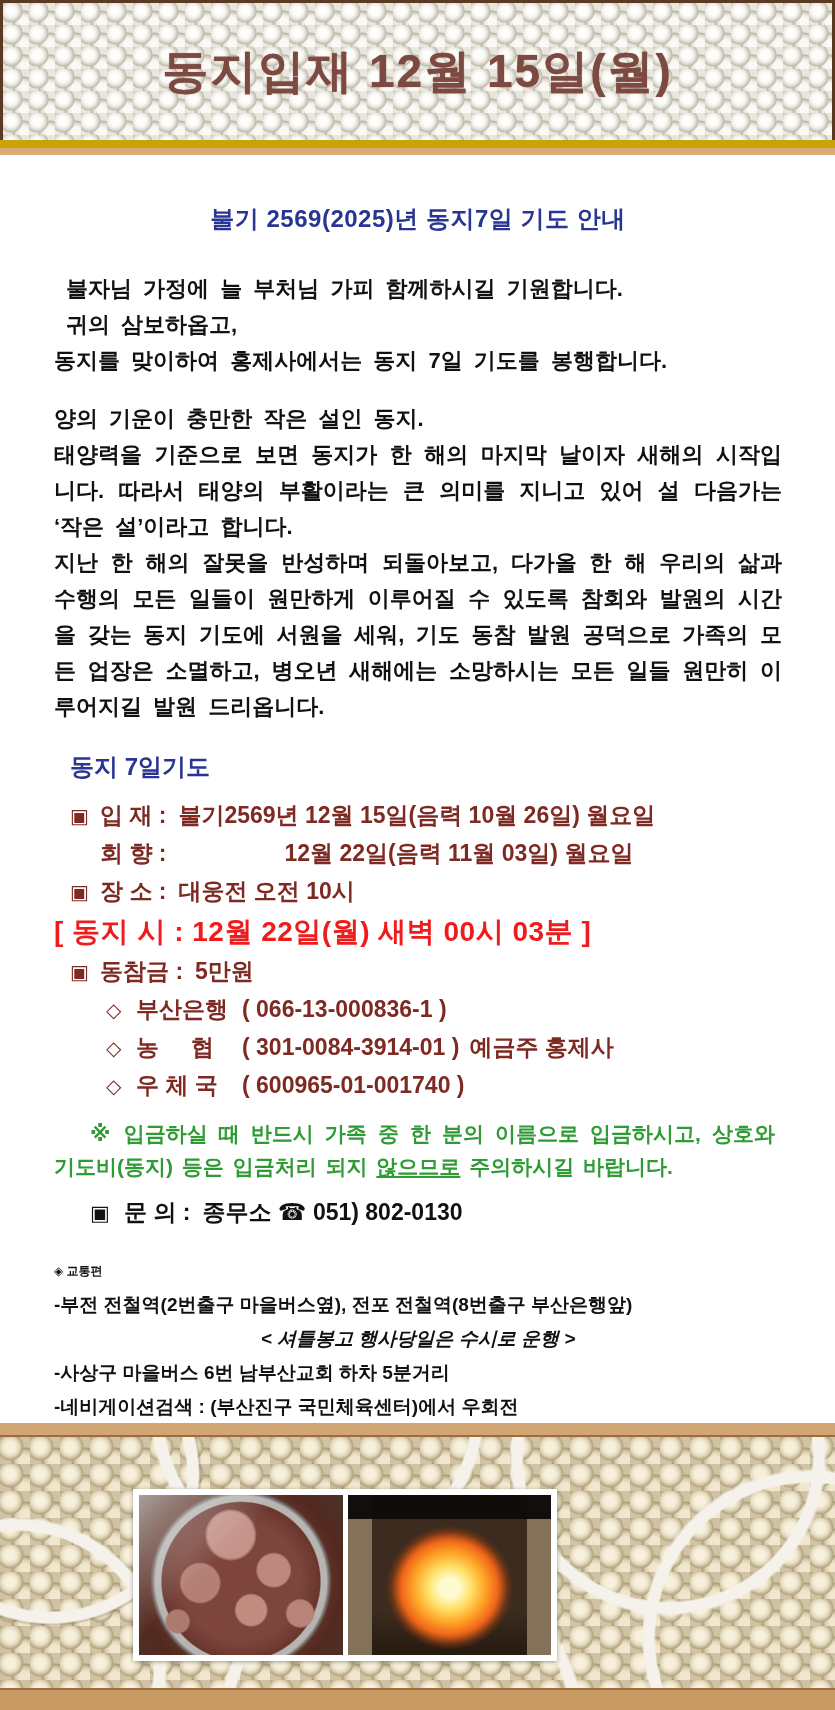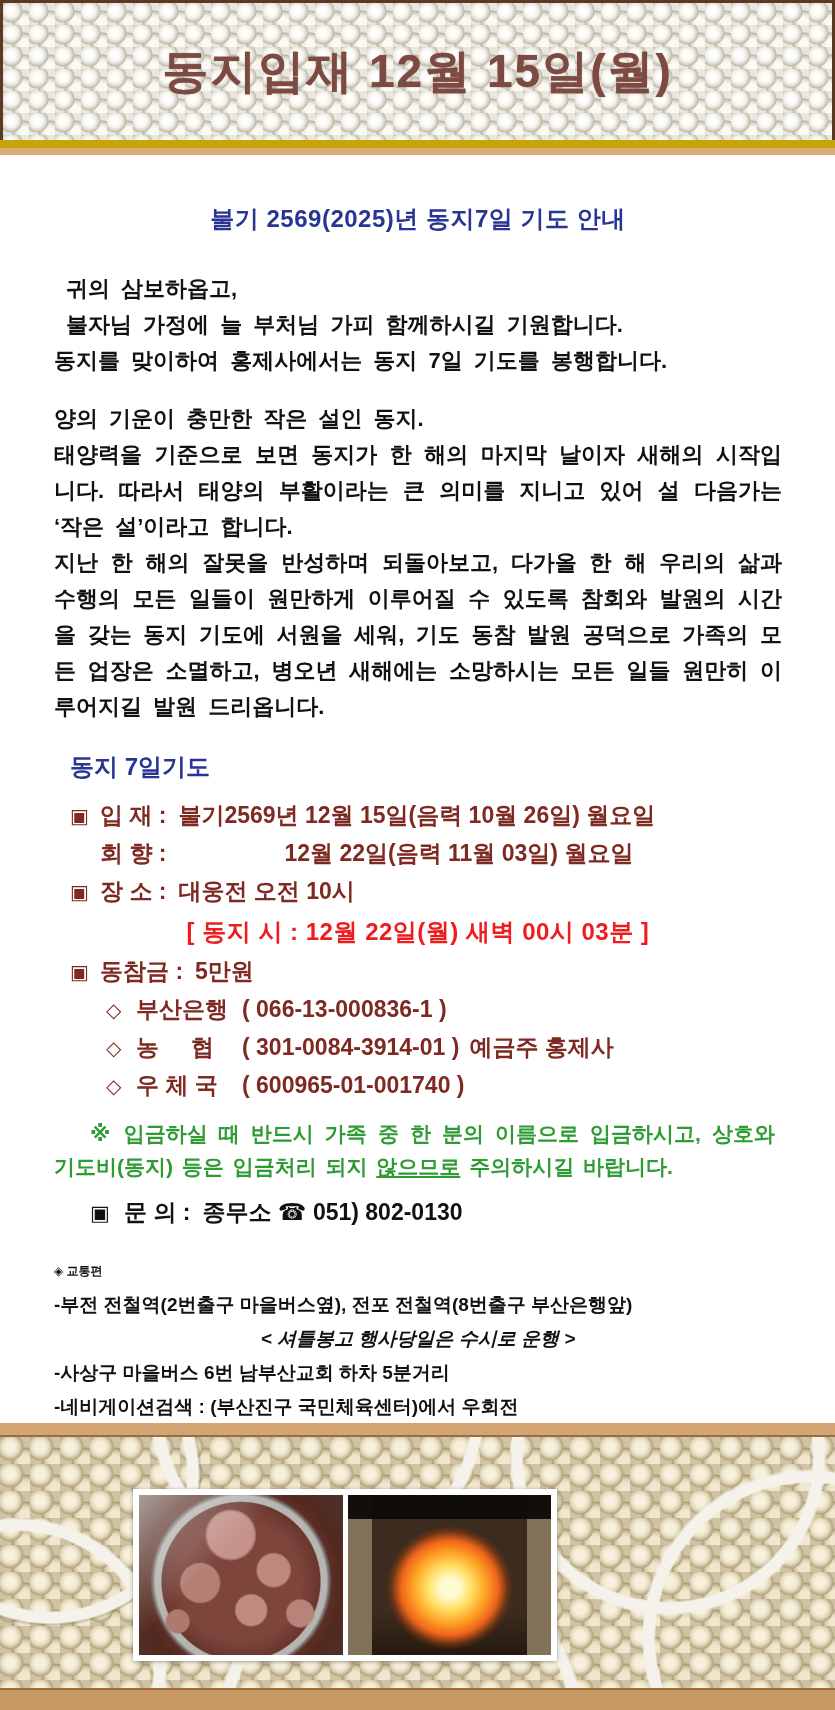--- a/index.html
+++ b/index.html
@@ -48,21 +48,21 @@
   .sect-head{color:#283593;font-size:24px;margin:10px 0 14px 16px;}
   
   .sched{color:#7e2a22;font-size:23px;}
   .row{display:flex;align-items:baseline;line-height:37px;margin-left:16px;}
   .mk{width:30px;flex:0 0 30px;font-size:20px;}
   .mk.empty{visibility:hidden;}
   .lb{white-space:nowrap;margin-right:12px;}
   .val{white-space:nowrap;}
   .val.gap{margin-left:106px;}
   .red-line{
-    color:#ee1c1d;font-size:24px;text-align:center;line-height:38px;
+    color:#ee1c1d;font-size:28px;text-align:left;line-height:38px;
     margin:2px 0 2px 0;letter-spacing:.5px;
   }
   .acct .lb{width:100px;margin-right:6px;}
   .acct{margin-left:52px;}
   .acct .holder{margin-left:10px;}
   .note{
     color:#2e9b34;font-size:21px;line-height:33px;text-align:justify;
     text-indent:36px;word-break:break-all;word-spacing:3px;margin:12px 7px 14px 0;
   }
   .note .ul{text-decoration:underline;}
@@ -125,22 +125,22 @@
     <div class="header-title">동지입재 12월 15일(월)</div>
   </div>
   <div class="gold-stripe"></div>
   <div class="tan-stripe"></div>
 
   <div class="content">
 
     <p class="subtitle">불기 2569(2025)년 동지7일 기도 안내</p>
 
     <div class="greet">
+      <p class="ind">불자님 가정에 늘 부처님 가피 함께하시길 기원합니다.</p>
       <p class="ind">귀의 삼보하옵고,</p>
-      <p class="ind">불자님 가정에 늘 부처님 가피 함께하시길 기원합니다.</p>
       <p>동지를 맞이하여 홍제사에서는 동지 7일 기도를 봉행합니다.</p>
     </div>
 
     <div class="body-block">
       <p class="para">양의 기운이 충만한 작은 설인 동지.</p>
       <p class="para">태양력을 기준으로 보면 동지가 한 해의 마지막 날이자 새해의 시작입니다. 따라서 태양의 부활이라는 큰 의미를 지니고 있어 설 다음가는 ‘작은 설’이라고 합니다.</p>
       <p class="para">지난 한 해의 잘못을 반성하며 되돌아보고, 다가올 한 해 우리의 삶과 수행의 모든 일들이 원만하게 이루어질 수 있도록 참회와 발원의 시간을 갖는 동지 기도에 서원을 세워, 기도 동참 발원 공덕으로 가족의 모든 업장은 소멸하고, 병오년 새해에는 소망하시는 모든 일들 원만히 이루어지길 발원 드리옵니다.</p>
     </div>
 
     <p class="sect-head">동지 7일기도</p>

